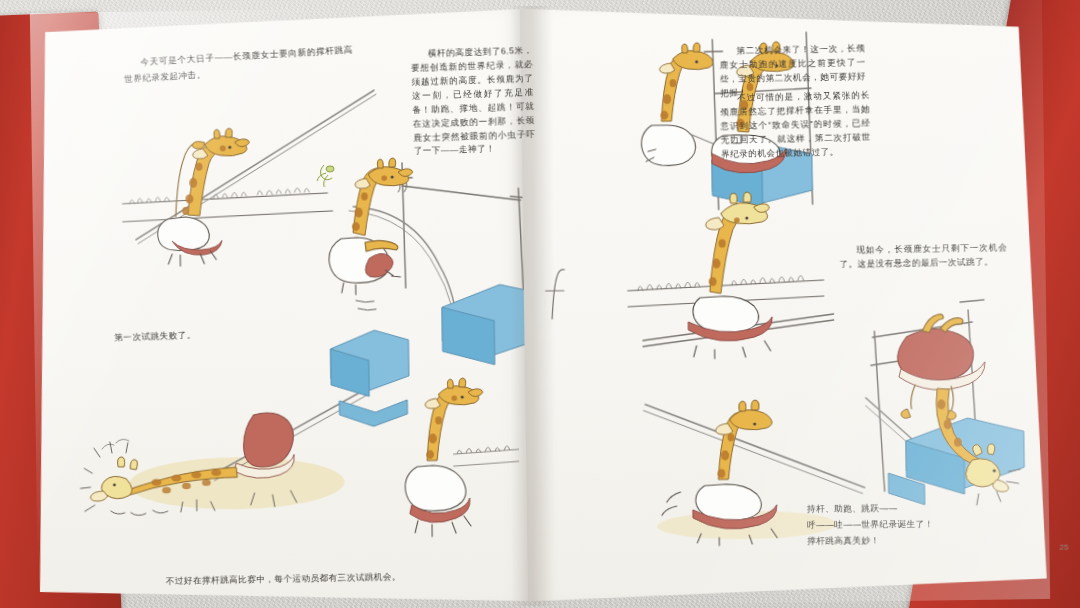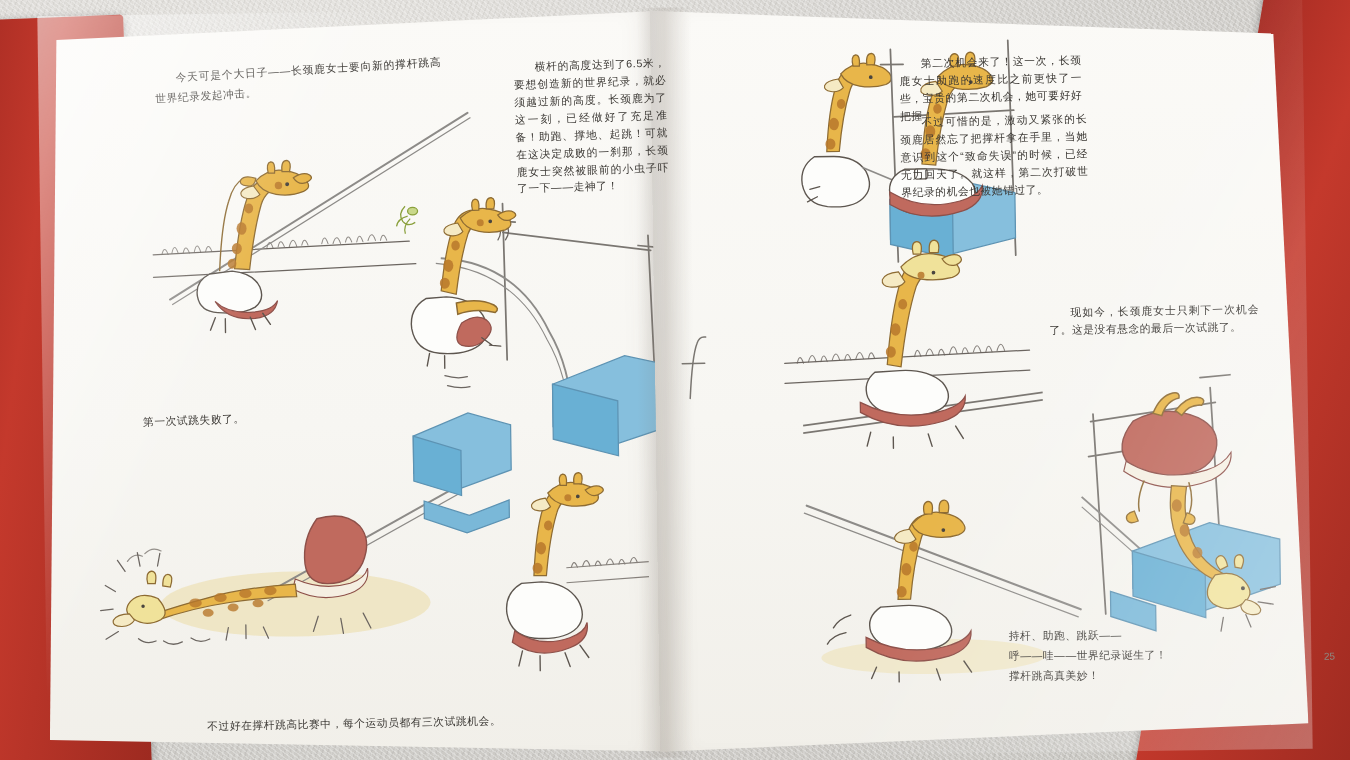--- a/index.html
+++ b/index.html
@@ -92,21 +92,21 @@
   .txt.b{text-indent:2em;}
   .t-lead{left:93px;top:38px;width:230px;transform:rotate(-2.6deg);line-height:1.9;}
   .t-col1{left:381px;top:39px;width:122px;transform:rotate(-1.0deg);}
   .t-fail1{left:80px;top:318px;width:150px;transform:rotate(-1.2deg);}
   .t-col2{left:689px;top:41px;width:146px;transform:rotate(-0.4deg);}
   .t-col2b{left:689px;top:88px;width:150px;transform:rotate(-0.4deg);}
   .t-third{left:806px;top:242px;width:168px;transform:rotate(-0.2deg);}
   .t-final{left:770px;top:500px;width:175px;transform:rotate(0.4deg);line-height:1.85;}
   .t-bottom{left:128px;top:563px;width:250px;transform:rotate(-0.3deg);}
   .pagenum{
-    position:absolute;left:1022px;top:522px;
+    position:absolute;left:1022px;top:544px;
     font-size:8px;color:#8d8880;transform:rotate(-0.5deg);
   }
 
   
   .ill{position:absolute;}
   .ill svg{display:block;overflow:visible;}
 </style>
 </head>
 <body>
 

